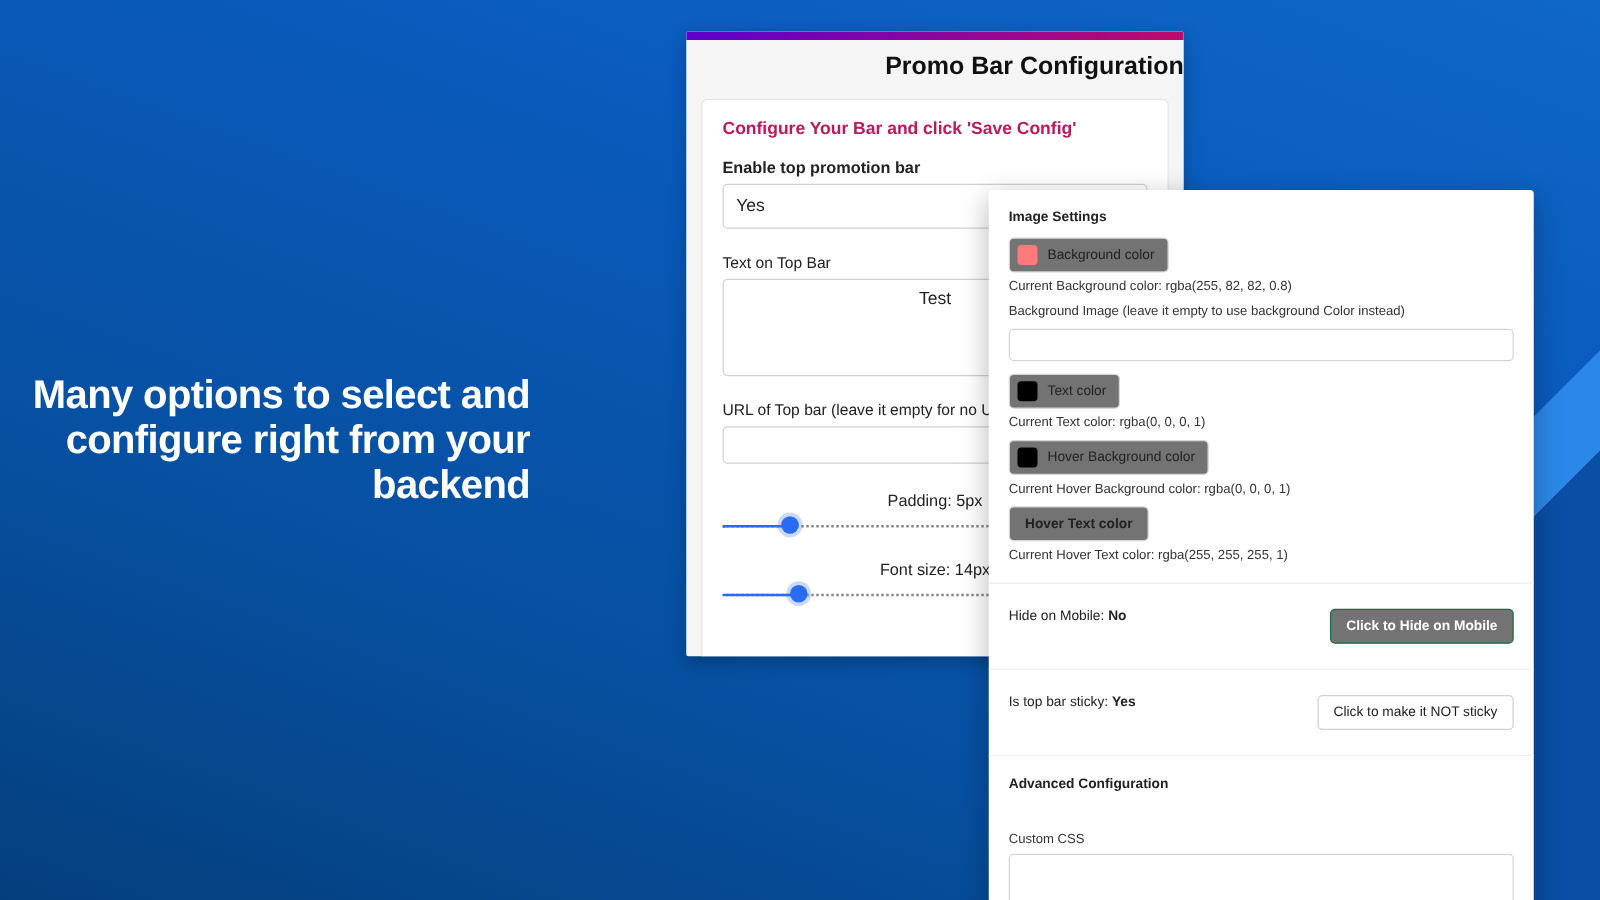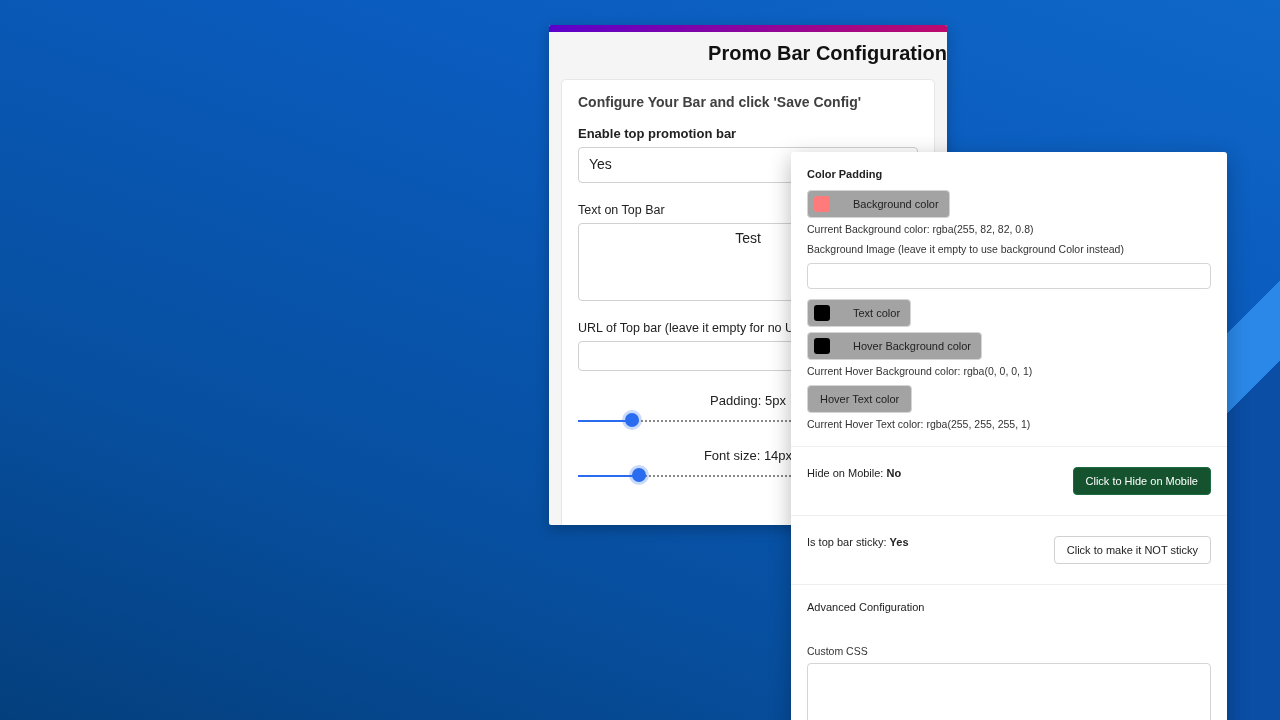--- a/index.html
+++ b/index.html
@@ -52,21 +52,21 @@
   .cardA {
     margin: 0 12px;
     background: #fff;
     border: 1px solid #e6e6e6;
     border-radius: 5px;
     padding: 14px 16px 30px;
   }
   .cardA .sub {
     font-size: 14px;
     font-weight: 700;
-    color: #404040;
+    color: #be185d;
     margin-bottom: 16px;
   }
   .lbl {
     font-size: 13px;
     font-weight: 700;
     color: #222;
     margin-bottom: 6px;
   }
   .lbl.thin { font-weight: 400; font-size: 12.5px; }
   .selectwrap {
@@ -157,30 +157,30 @@
     color: #222;
   }
   .panelB h4 {
     font-size: 11px;
     font-weight: 700;
     margin-bottom: 10px;
   }
   .chip {
     display: inline-flex;
     align-items: center;
-    gap: 23px;
+    gap: 8px;
     height: 28px;
     padding: 0 10px 0 6px;
     border: 1px solid #d5d5d5;
     border-radius: 4px;
-    background: #a3a3a3;
+    background: #737373;
     margin-bottom: 5px;
     text-align: center;
   }
-  .chip.textonly { padding: 0 12px; }
+  .chip.textonly { padding: 0 12px; font-weight: bold; }
   .sw {
     width: 16px; height: 16px;
     border-radius: 3px;
     flex: 0 0 auto;
   }
   .meta {
     font-size: 10.5px;
     color: #333;
     margin-bottom: 8px;
   }
@@ -212,46 +212,48 @@
     display: inline-flex;
     align-items: center;
     height: 28px;
     padding: 0 12px;
     border-radius: 4px;
     font-size: 11px;
     font-weight: 500;
     cursor: pointer;
   }
   .btn.green {
-    background: #14532d;
+    background: #737373;
     color: #fff;
     border: 1px solid #1a6a42;
+    font-weight: bold;
   }
   .btn.outline {
     background: #fff;
     color: #222;
     border: 1px solid #d0d0d0;
   }
   .sectitle {
     font-size: 11px;
-    font-weight: 400;
+    font-weight: 700;
     margin-bottom: 4px;
   }
   .seclbl {
     font-size: 10.5px;
     color: #333;
     margin-bottom: 6px;
     margin-top: 32px;
   }
 </style>
 </head>
 <body>
 
 <div class="stage">
 
+  <div class="headline">Many options to select and configure right from your backend</div>
 
   <div class="panelA">
     <div class="brandbar"></div>
     <div class="panelA-title">Promo Bar Configuration</div>
     <div class="cardA">
       <div class="sub">Configure Your Bar and click 'Save Config'</div>
 
       <div class="lbl">Enable top promotion bar</div>
       <div class="selectwrap">
         <div class="val">Yes</div>
@@ -274,39 +276,40 @@
       <div class="slider-lbl">Font size: 14px</div>
       <div class="slider">
         <div class="track-dotted"></div>
         <div class="track-fill" id="fs-fill" style="width: 18%;"></div>
         <div class="knob" id="fs-knob" style="left: calc(18% - 7px);"></div>
       </div>
     </div>
   </div>
 
   <div class="panelB">
-    <h4>Color Padding</h4>
+    <h4>Image Settings</h4>
 
     <div>
       <div class="chip">
         <span class="sw" id="sw-bg" style="background: rgb(255, 122, 122);"></span>
         <span>Background color</span>
       </div>
     </div>
     <div class="meta">Current Background color: rgba(255, 82, 82, 0.8)</div>
 
     <div class="meta">Background Image (leave it empty to use background Color instead)</div>
     <div class="thin-input"></div>
 
     <div>
       <div class="chip">
         <span class="sw" id="sw-text" style="background: rgb(0, 0, 0);"></span>
         <span>Text color</span>
       </div>
     </div>
+    <div class="meta">Current Text color: rgba(0, 0, 0, 1)</div>
 
     <div>
       <div class="chip">
         <span class="sw" id="sw-hoverbg" style="background: rgb(0, 0, 0);"></span>
         <span>Hover Background color</span>
       </div>
     </div>
     <div class="meta">Current Hover Background color: rgba(0, 0, 0, 1)</div>
 
     <div>

